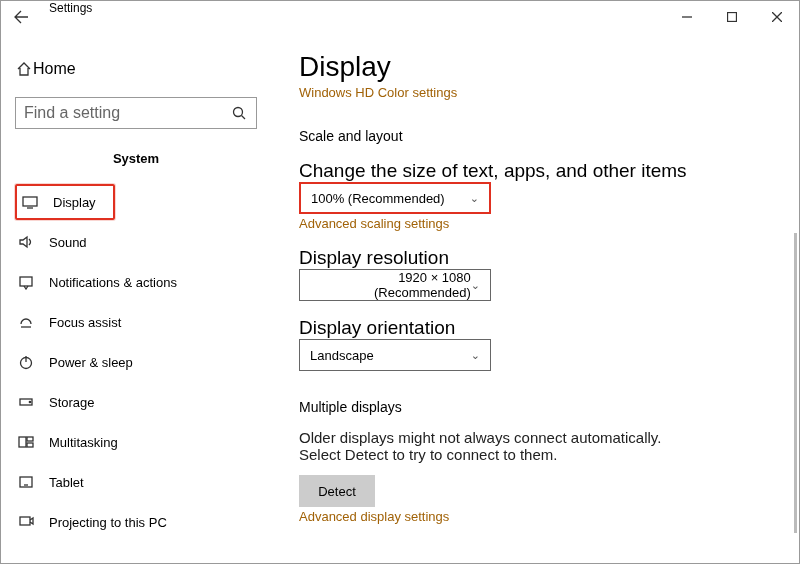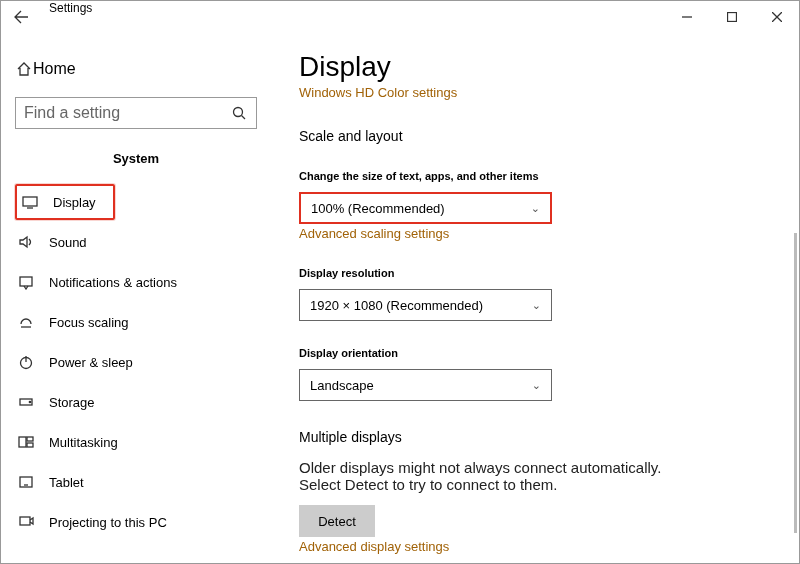--- a/index.html
+++ b/index.html
@@ -16,22 +16,22 @@
   .icon { width:18px; height:18px; display:flex; align-items:center; justify-content:center; }
   .searchbox { margin-top:10px; height:32px; border:1px solid #999; display:flex; align-items:center; padding:0 8px; justify-content:space-between; color:#666; font-size:16px; background:#fff; }
   .section-label { font-weight:600; font-size:13px; margin-top:22px;text-align:center; }
   .navlist { margin-top:18px; display:flex; flex-direction:column; gap:4px; }
   .navitem { height:36px; display:flex; align-items:center; gap:14px; font-size:13px; padding-left:2px; }
   .navitem.highlight { border:2px solid #e03020; border-radius:2px; padding-left:4px; width:100px; box-shadow: 0 0 0 1px rgba(224,48,32,.2);}
   .content { flex:1; padding: 18px 24px 0 28px; position:relative; overflow:hidden; }
   .h1 { font-size:28px; font-weight:500; }
   .link { color:#a16207; font-size:13px; margin-top:2px; display:block; }
   .h2 { font-size:14px; font-weight:500; margin-top:28px; }
-  .label { font-size:11px; margin-top:26px;font-weight:bold; }
-  .dropdown { margin-top:10px; width:253px; height:32px; border:1px solid #666; display:flex; align-items:center; justify-content:space-between; padding:0 10px; font-size:13px; background:#fff;text-align:right; }
+  .label { font-size:19px; margin-top:16px; }
+  .dropdown { margin-top:0; width:192px; height:32px; border:1px solid #666; display:flex; align-items:center; justify-content:space-between; padding:0 10px; font-size:13px; background:#fff;text-align:right; }
   .dropdown .chev { font-size:11px; color:#555; }
   .dropdown.highlight { border:2px solid #e03020; }
   .desc { font-size:15px; margin-top:14px; color:#222; max-width:400px; }
   .btn { margin-top:12px; height:32px; width:76px; border:1px solid #ccc; background:#ccc; font-size:13px; display:flex; align-items:center; justify-content:center; }
   .scrollbar { position:absolute; right:2px; top:200px; width:3px; height:300px; background:#bbb; }
   svg { stroke:#333; fill:none; stroke-width:1.3; }
 </style>
 </head>
 <body>
 
@@ -111,21 +111,21 @@
             </span>
           <span>Notifications &amp; actions</span>
         </div>
         <div class="navitem">
           <span class="icon">
               <svg width="16" height="16" viewBox="0 0 16 16">
                 <path d="M3 10 A5 5 0 1 1 13 10"></path>
                 <path d="M3 13 H13"></path>
               </svg>
             </span>
-          <span>Focus scaling</span>
+          <span>Focus assist</span>
         </div>
         <div class="navitem">
           <span class="icon">
               <svg width="16" height="16" viewBox="0 0 16 16">
                 <circle cx="8" cy="9" r="5.5"></circle>
                 <path d="M8 2 V8"></path>
               </svg>
             </span>
           <span>Power &amp; sleep</span>
         </div>

